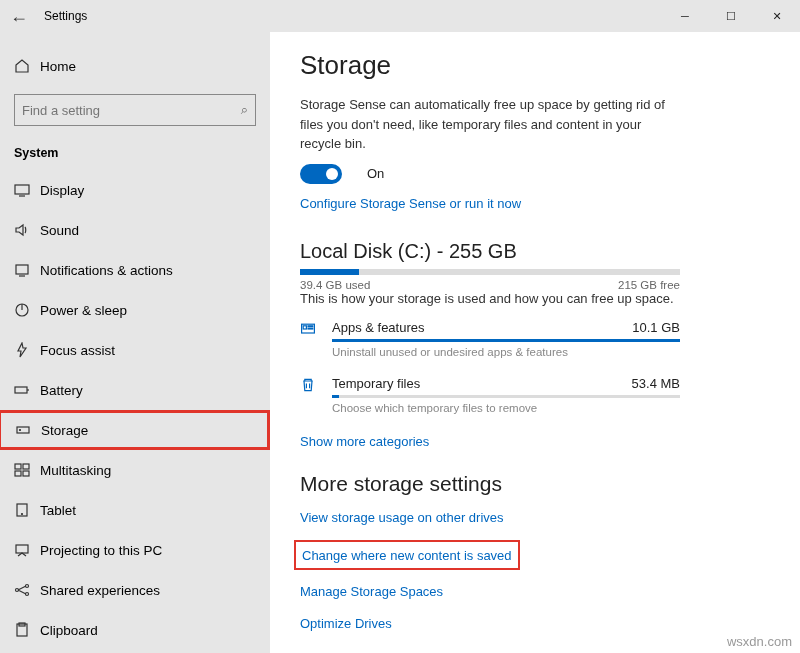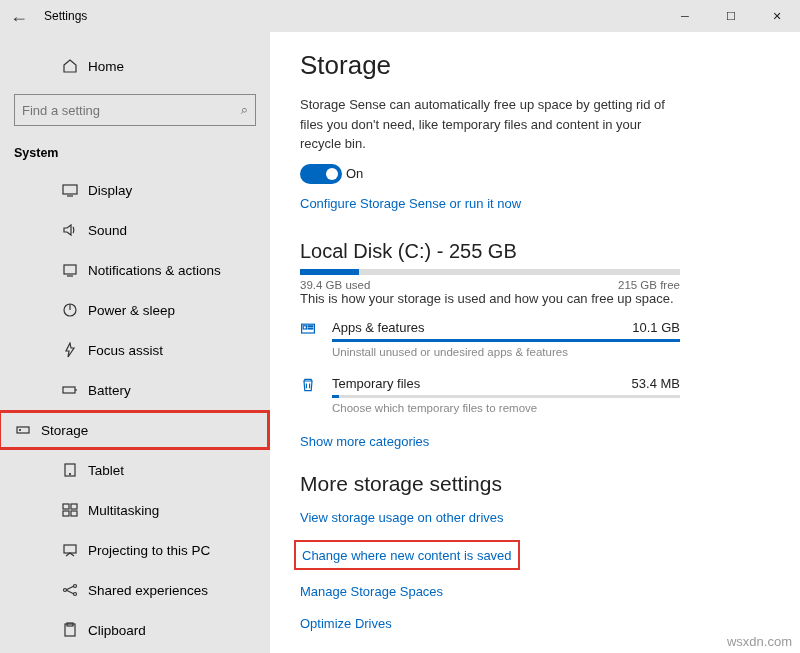--- a/index.html
+++ b/index.html
@@ -5,31 +5,31 @@
     * { margin: 0; padding: 0; box-sizing: border-box; font-family: "Segoe UI", Arial, sans-serif; }
     body { width: 800px; height: 653px; background: #fff; overflow: hidden; position: relative; }
     .titlebar { height: 32px; display: flex; align-items: center; background: #e6e6e6; }
     .tb-left { display: flex; align-items: center; padding-left: 10px; }
     .tb-back { width: 30px; font-size: 18px; color: #333; cursor: pointer; }
     .tb-title { font-size: 12px; color: #000; margin-left: 4px; }
     .tb-right { margin-left: auto; display: flex; }
     .tb-btn { width: 46px; height: 32px; display: flex; align-items: center; justify-content: center; font-size: 11px; color: #222; }
     .layout { display: flex; height: calc(100% - 32px); }
     .sidebar { width: 270px; background: #e6e6e6; padding-top: 14px; }
-    .home-row, .nav-item { height: 40px; display: flex; align-items: center; padding-left: 14px; font-size: 13.5px; color: #000; margin-left: 48px; }
+    .home-row, .nav-item { height: 40px; display: flex; align-items: center; padding-left: 14px; font-size: 13.5px; color: #000; }
     .home-row .icon, .nav-item .icon { width: 26px; display: flex; justify-content: flex-start; color: #333; }
     .search-box { margin: 8px 14px 14px 14px; height: 32px; border: 1px solid #888; display: flex; align-items: center; padding: 0 7px; background: #e6e6e6; }
     .search-box input { flex: 1; border: none; background: transparent; font-size: 13px; color: #666; outline: none; }
     .search-box .sicon { color: #666; font-size: 13px; }
     .section-label { padding: 6px 14px 10px 14px; font-size: 12.5px; font-weight: 600; }
     .nav-item.highlighted { border: 3px solid #e0352b; position: relative; margin: 0 0 0 -2px; }
     .content { flex: 1; padding: 18px 30px 10px 30px; overflow-y: hidden; color: #222; position: relative; }
     .page-title { font-size: 26px; font-weight: 500; margin-bottom: 14px; }
     .desc { font-size: 13px; color: #333; line-height: 1.5; max-width: 370px; margin-bottom: 10px; }
-    .toggle-row { display: flex; align-items: center; gap: 4px; margin-bottom: 10px; }
+    .toggle-row { display: flex; align-items: center; gap: 25px; margin-bottom: 10px; }
     .toggle { width: 42px; height: 20px; border-radius: 20px; background: #0067c0; position: relative; }
     .toggle .knob { position: absolute; width: 12px; height: 12px; border-radius: 50%; background: #fff; top: 4px; right: 4px; }
     .toggle-label { font-size: 13px; }
     .link { color: #0067c0; font-size: 13px; cursor: pointer; display: inline-block; }
     .disk-title { font-size: 20px; font-weight: 400; margin-top: 28px; margin-bottom: 6px; }
     .bar { height: 6px; width: 380px; background: #dcdcdc; position: relative; margin-bottom: 4px; }
     .bar-fill { height: 100%; background: #0067c0; }
     .bar-labels { display: flex; justify-content: space-between; width: 380px; font-size: 11.5px; color: #666; margin-bottom: 0; }
     .usage-desc { font-size: 13px; color: #333; margin-bottom: 14px; }
     .cat-row { display: flex; align-items: flex-start; width: 380px; margin-bottom: 18px; }
@@ -134,36 +134,36 @@
           <svg viewBox="0 0 16 16" fill="none" stroke="currentColor" stroke-width="1.2">
             <rect x="2" y="5" width="12" height="6"></rect>
             <circle cx="5" cy="8" r="0.5" fill="currentColor"></circle>
           </svg>
         </span>
       <span>Storage</span>
     </div>
     <div class="nav-item">
       <span class="icon">
           <svg viewBox="0 0 16 16" fill="none" stroke="currentColor" stroke-width="1.2">
-            <rect x="3" y="2" width="10" height="12"></rect>
-            <circle cx="8" cy="12" r="0.5" fill="currentColor"></circle>
-          </svg>
-        </span>
-      <span>Tablet</span>
-    </div>
-    <div class="nav-item">
-      <span class="icon">
-          <svg viewBox="0 0 16 16" fill="none" stroke="currentColor" stroke-width="1.2">
             <rect x="1" y="2" width="6" height="5"></rect>
             <rect x="9" y="2" width="6" height="5"></rect>
             <rect x="1" y="9" width="6" height="5"></rect>
             <rect x="9" y="9" width="6" height="5"></rect>
           </svg>
         </span>
       <span>Multitasking</span>
+    </div>
+    <div class="nav-item">
+      <span class="icon">
+          <svg viewBox="0 0 16 16" fill="none" stroke="currentColor" stroke-width="1.2">
+            <rect x="3" y="2" width="10" height="12"></rect>
+            <circle cx="8" cy="12" r="0.5" fill="currentColor"></circle>
+          </svg>
+        </span>
+      <span>Tablet</span>
     </div>
     <div class="nav-item">
       <span class="icon">
           <svg viewBox="0 0 16 16" fill="none" stroke="currentColor" stroke-width="1.2">
             <rect x="2" y="3" width="12" height="8"></rect>
             <path d="M4 14l4-3 4 3"></path>
           </svg>
         </span>
       <span>Projecting to this PC</span>
     </div>

